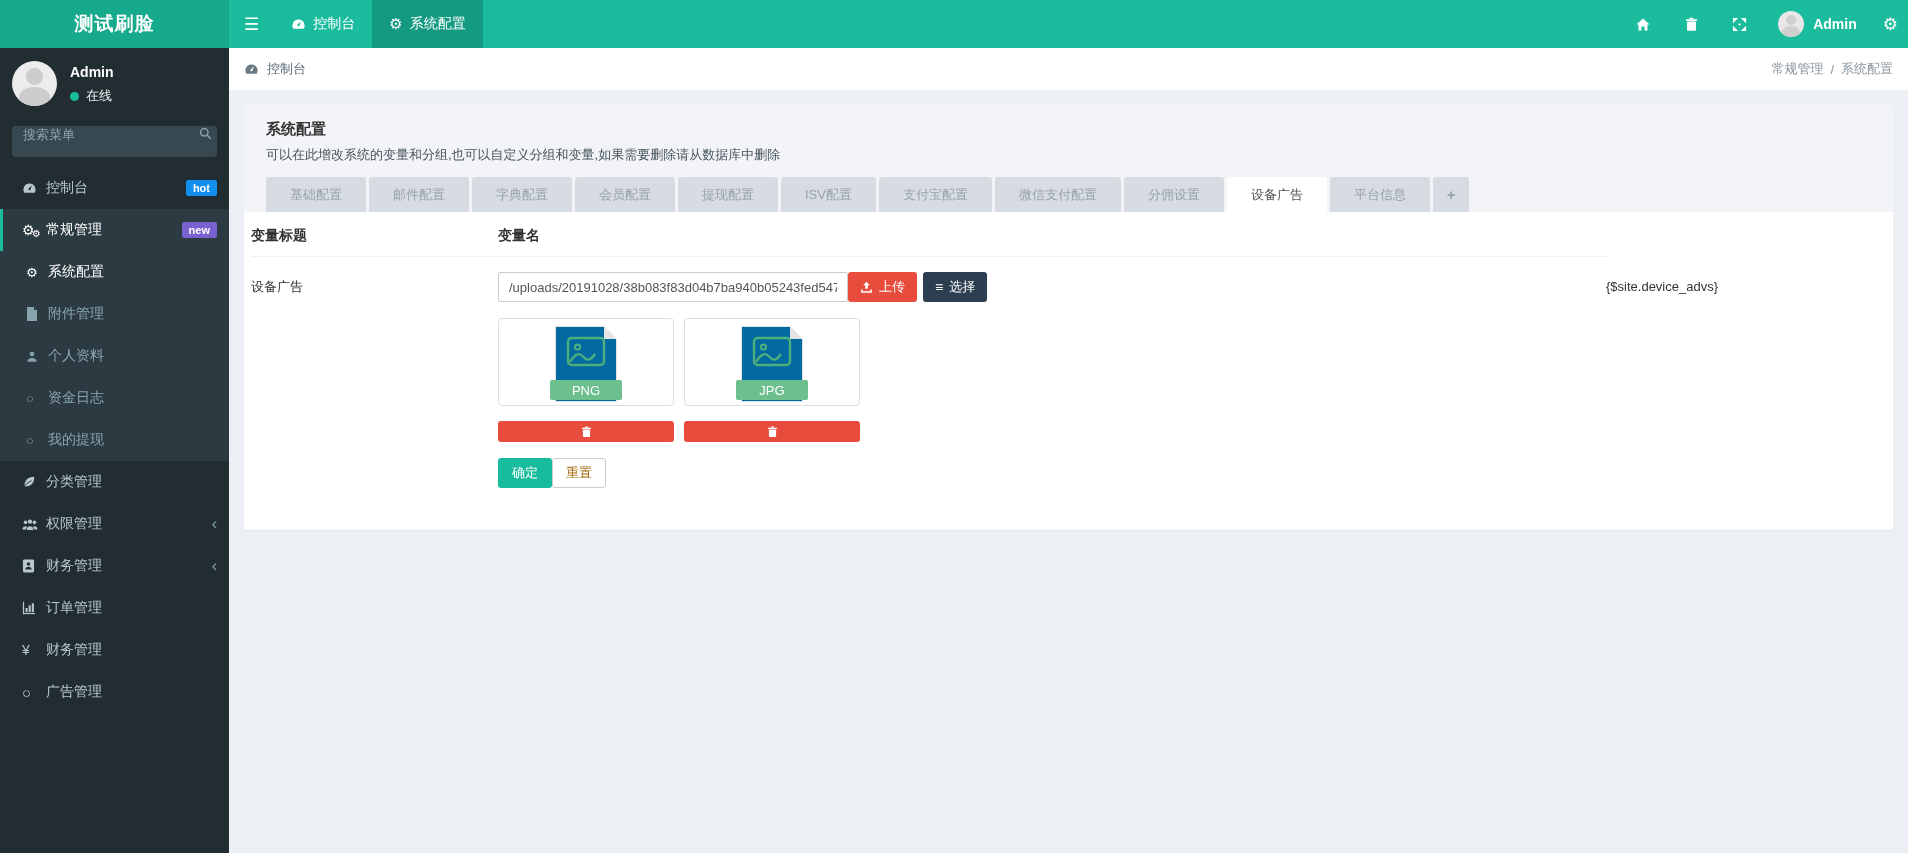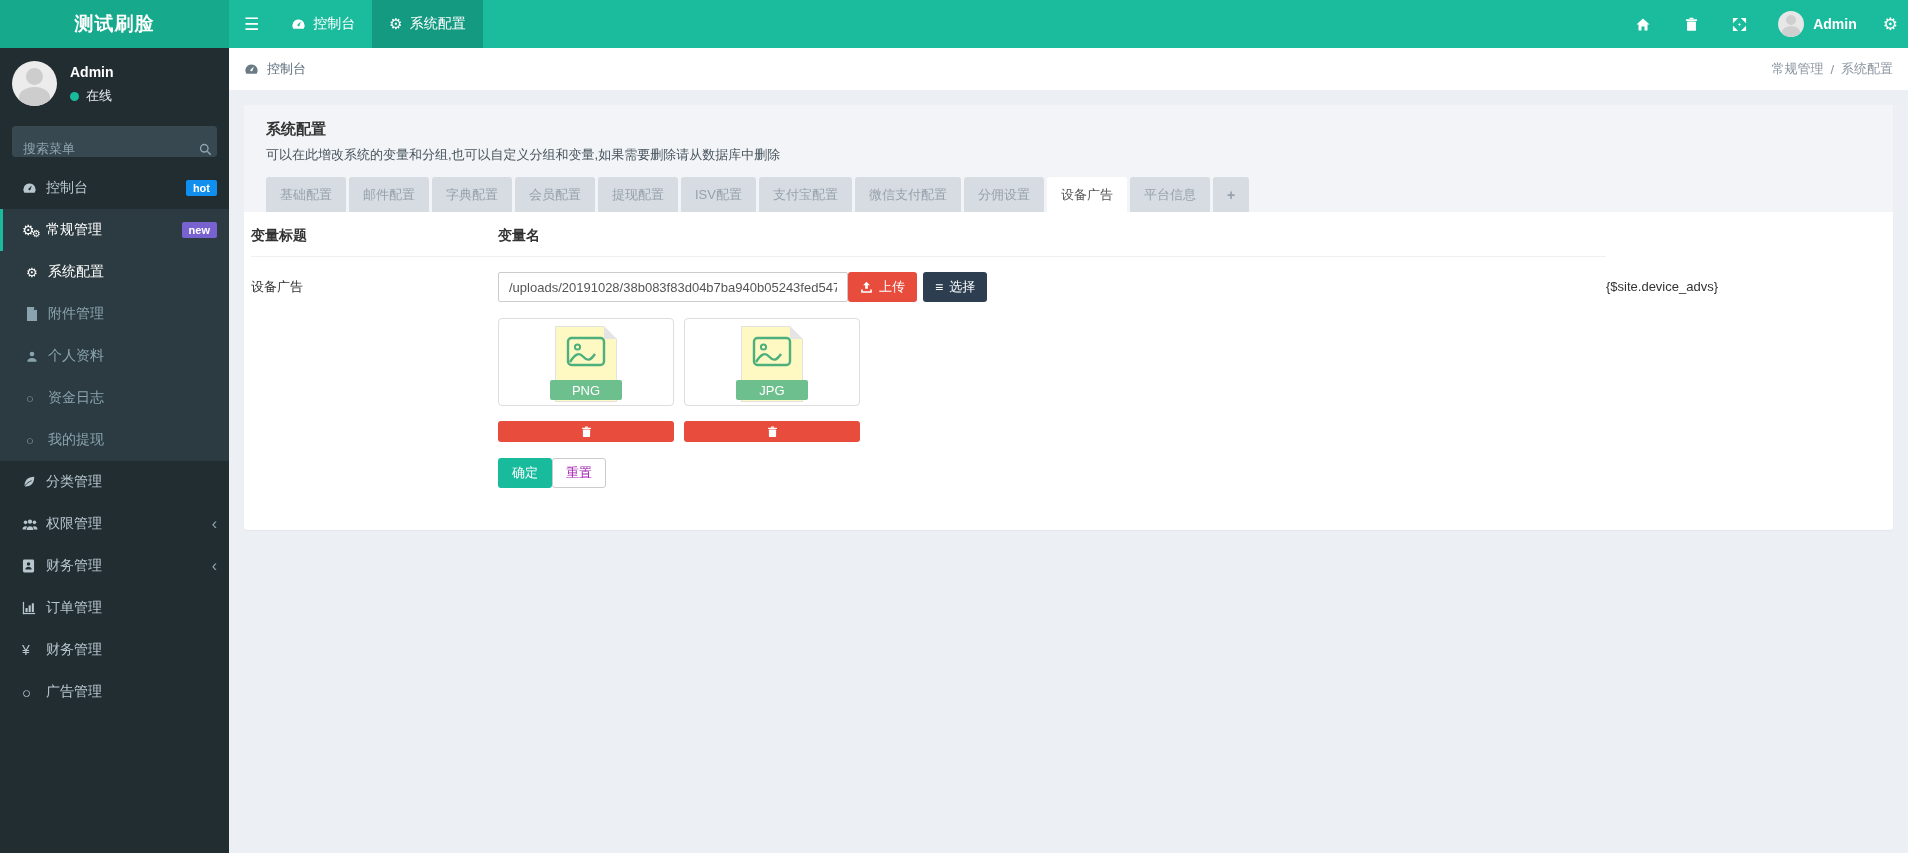--- a/index.html
+++ b/index.html
@@ -28,21 +28,21 @@
   
   .sidebar { width:229px; background:#222d32; flex-shrink:0; overflow:hidden; }
   .user-panel { display:flex; gap:13px; padding:13px 12px 14px 12px; }
   .avatar-lg { width:45px; height:45px; border-radius:50%; background:#ececec; position:relative; overflow:hidden; flex-shrink:0; }
   .avatar-lg::before { content:""; position:absolute; width:17px; height:17px; border-radius:50%; background:#cdcdcd; left:14px; top:7px; }
   .avatar-lg::after { content:""; position:absolute; width:31px; height:20px; border-radius:50% 50% 0 0; background:#cdcdcd; left:7px; top:26px; }
   .user-meta { padding-top:3px; }
   .user-name { color:#fff; font-size:14px; font-weight:bold; }
   .user-status { margin-top:7px; color:#e8eef1; font-size:13px; display:flex; align-items:center; gap:7px; }
   .dot { width:9px; height:9px; border-radius:50%; background:#18bc9c; }
-  .side-search { margin:6px 12px 10px 12px; height:31px; background:#374850; border:1px solid #374850; border-radius:3px; display:flex; align-items:flex-end; padding:0 10px; }
+  .side-search { margin:6px 12px 10px 12px; height:31px; background:#374850; border:1px solid #374850; border-radius:3px; display:flex; align-items:flex-start; padding:0 10px; }
   .side-search input { flex:1; background:transparent; border:none; outline:none; color:#c9d4da; font-size:13px; font-family:inherit; }
   .side-search input::placeholder { color:#90a4ae; }
   .side-search .s-ic { color:#90a4ae; display:flex; }
   .menu { list-style:none; }
   .m-item { height:42px; display:flex; align-items:center; padding:0 12px 0 22px; color:#b8c7ce; font-size:14px; cursor:pointer; position:relative; }
   .m-item .m-ic { width:24px; display:flex; align-items:center; color:#b8c7ce; font-size:14px; line-height:1; flex-shrink:0; }
   .m-item.parent-active { background:#2c3b41; color:#fff; box-shadow:inset 3px 0 0 #18bc9c; }
   .m-item.parent-active .m-ic { color:#fff; }
   .submenu { background:#2c3b41; }
   .sub-item { height:42px; display:flex; align-items:center; padding:0 12px 0 26px; color:#8aa4af; font-size:14px; cursor:pointer; }
@@ -62,21 +62,21 @@
   .crumb-left { display:flex; align-items:center; gap:8px; color:#5a6b77; font-size:13px; cursor:pointer; }
   .crumb-right { margin-left:auto; color:#8a959e; font-size:13px; display:flex; gap:7px; align-items:center; }
   .crumb-right .cur { color:#8a959e; }
 
   .content { flex:1; padding:15px; overflow:hidden; }
   .panel { background:#fff; border-radius:3px; box-shadow:0 1px 1px rgba(0,0,0,0.04); }
   .panel-head { background:#f2f4f7; border-radius:3px 3px 0 0; padding:15px 22px 0 22px; }
   .p-title { font-size:15px; font-weight:bold; color:#333; }
   .p-desc { margin-top:7px; font-size:13px; color:#48555e; padding-bottom:13px; }
   .tabs { display:flex; gap:3px; align-items:flex-end; }
-  .tab { height:35px; padding:0 14px; display:flex; align-items:center; background:#d7dce2; color:#97a1ab; font-size:13px; border-radius:3px 3px 0 0; cursor:pointer; }
+  .tab { height:35px; padding:0 24px; display:flex; align-items:center; background:#d7dce2; color:#97a1ab; font-size:13px; border-radius:3px 3px 0 0; cursor:pointer; }
   .tab.active { background:#fff; color:#555; }
   .tab.plus { padding:0 14px; font-weight:bold; font-size:14px; }
 
   .panel-body { padding:0 22px 42px 7px; }
   .cfg-grid { display:grid; grid-template-columns:247px 1108px 1fr; }
   .cfg-header { font-size:14px; font-weight:bold; color:#333; padding:15px 0 11px 0; border-bottom:1px solid #eef1f3; }
   .cfg-cell { padding-top:15px; font-size:13px; color:#333; }
   .cell-title, .cell-var { line-height:30px; }
 
   .value-area { }
@@ -84,28 +84,28 @@
   .path-input { width:350px; height:30px; border:1px solid #ccc; border-radius:2px; padding:0 10px; font-size:13px; color:#555; font-family:inherit; outline:none; background:#fff; }
   .btn { border:none; height:30px; border-radius:3px; font-size:13px; color:#fff; display:inline-flex; align-items:center; gap:6px; padding:0 12px; cursor:pointer; font-family:inherit; }
   .btn-danger { background:#e74c3c; }
   .btn-dark { background:#2c3e50; margin-left:6px; }
   .btn-danger { }
   .list-glyph { font-size:14px; line-height:1; }
 
   .previews { display:flex; gap:10px; margin-top:16px; }
   .pv-col { width:176px; }
   .pv-card { width:176px; height:88px; background:#fff; border:1px solid #ddd; border-radius:4px; display:flex; align-items:center; justify-content:center; cursor:pointer; }
-  .doc { width:62px; height:76px; background:#fef9c3; border:1px solid #e2e2e2; position:relative; margin-top:4px; }
+  .doc { width:62px; height:76px; background:#0369a1; border:1px solid #e2e2e2; position:relative; margin-top:4px; }
   .doc .fold { position:absolute; top:-1px; right:-1px; width:0; height:0; border-top:13px solid #fff; border-left:13px solid #e4e4e4; }
   .doc .glyph { position:absolute; left:50%; top:9px; transform:translateX(-50%); }
   .doc .band { position:absolute; left:-6px; right:-6px; bottom:1px; height:20px; background:#6dbf8e; border-radius:2px; color:#fff; font-size:13px; display:flex; align-items:center; justify-content:center; }
   .del-btn { margin-top:15px; width:176px; height:21px; background:#e74c3c; border:none; border-radius:3px; display:flex; align-items:center; justify-content:center; color:#fff; cursor:pointer; }
   .actions { margin-top:16px; display:flex; }
   .btn-ok { background:#18bc9c; padding:0 14px; }
-  .btn-reset { background:#fff; border:1px solid #ccc; color:#a21caf; padding:0 13px; }
+  .btn-reset { background:#fff; border:1px solid #ccc; color:#a16207; padding:0 13px; }
   svg { display:block; }
 </style>
 </head>
 <body>
 
 <div class="app">
 
   <div class="navbar">
     <div class="logo">测试刷脸</div>
     <div class="nav-left">

